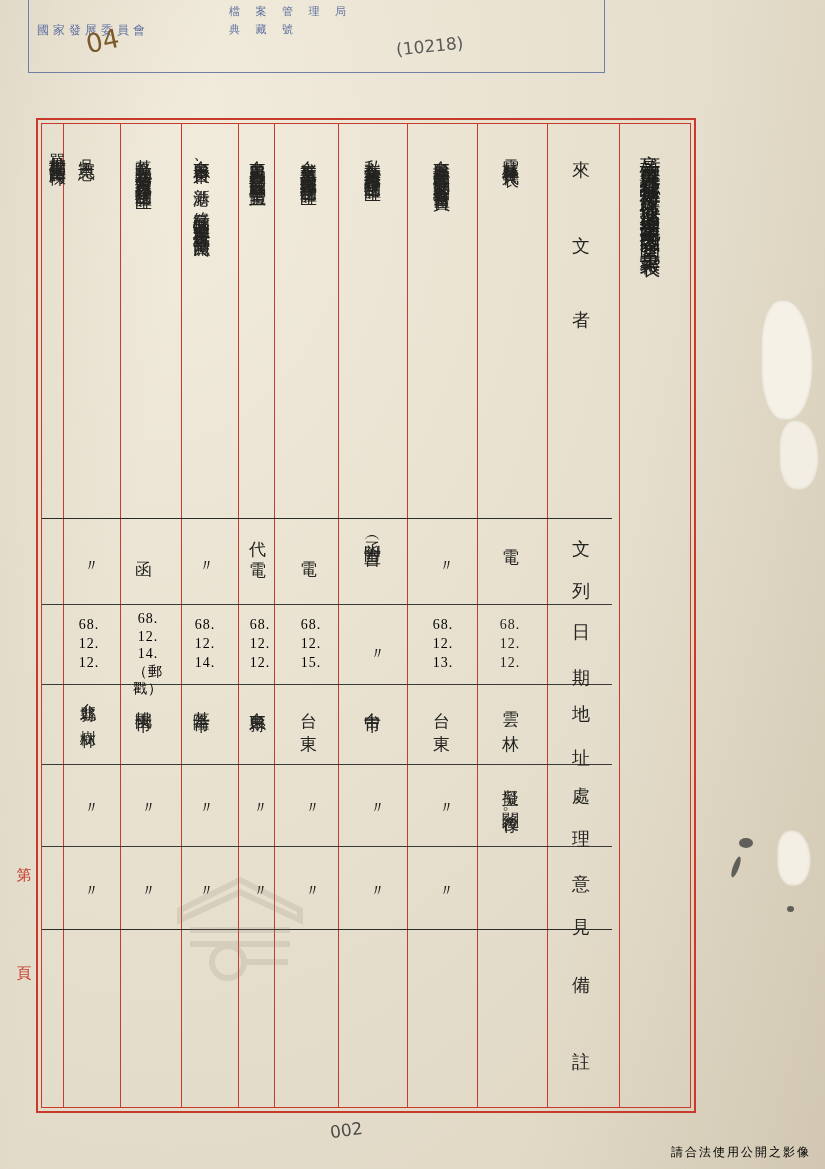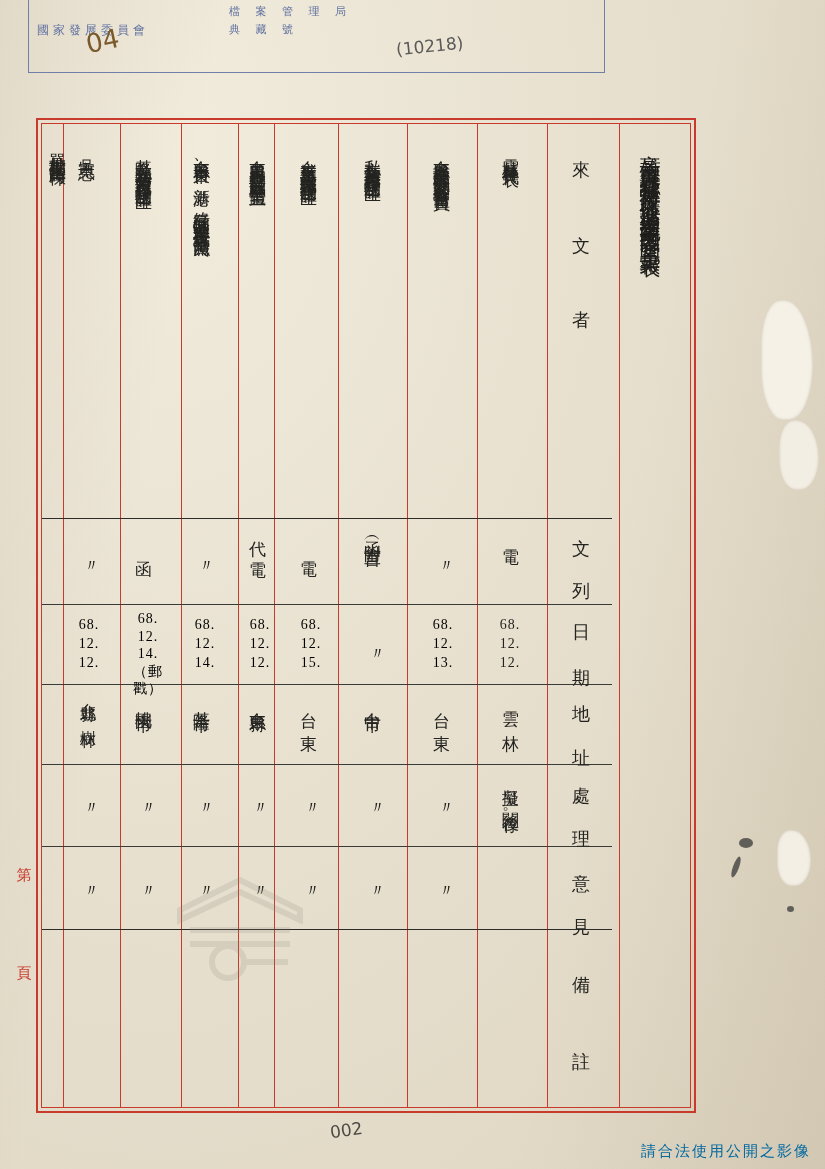--- a/index.html
+++ b/index.html
@@ -182,22 +182,22 @@
     position: absolute;
     left: 170px; top: 870px;
     width: 140px; height: 120px;
     opacity: .18;
     pointer-events: none;
   }
   .footer-note {
     position: absolute;
     right: 14px;
     bottom: 8px;
-    color: #0369a1;
-    font-size: 15px;
+    color: #000000;
+    font-size: 12px;
     letter-spacing: 2px;
     font-family: "DejaVu Serif", serif;
   }
 </style>
 </head>
 <body>
 
 <div class="paper"></div>
 
 <div class="tear tear1"></div>

